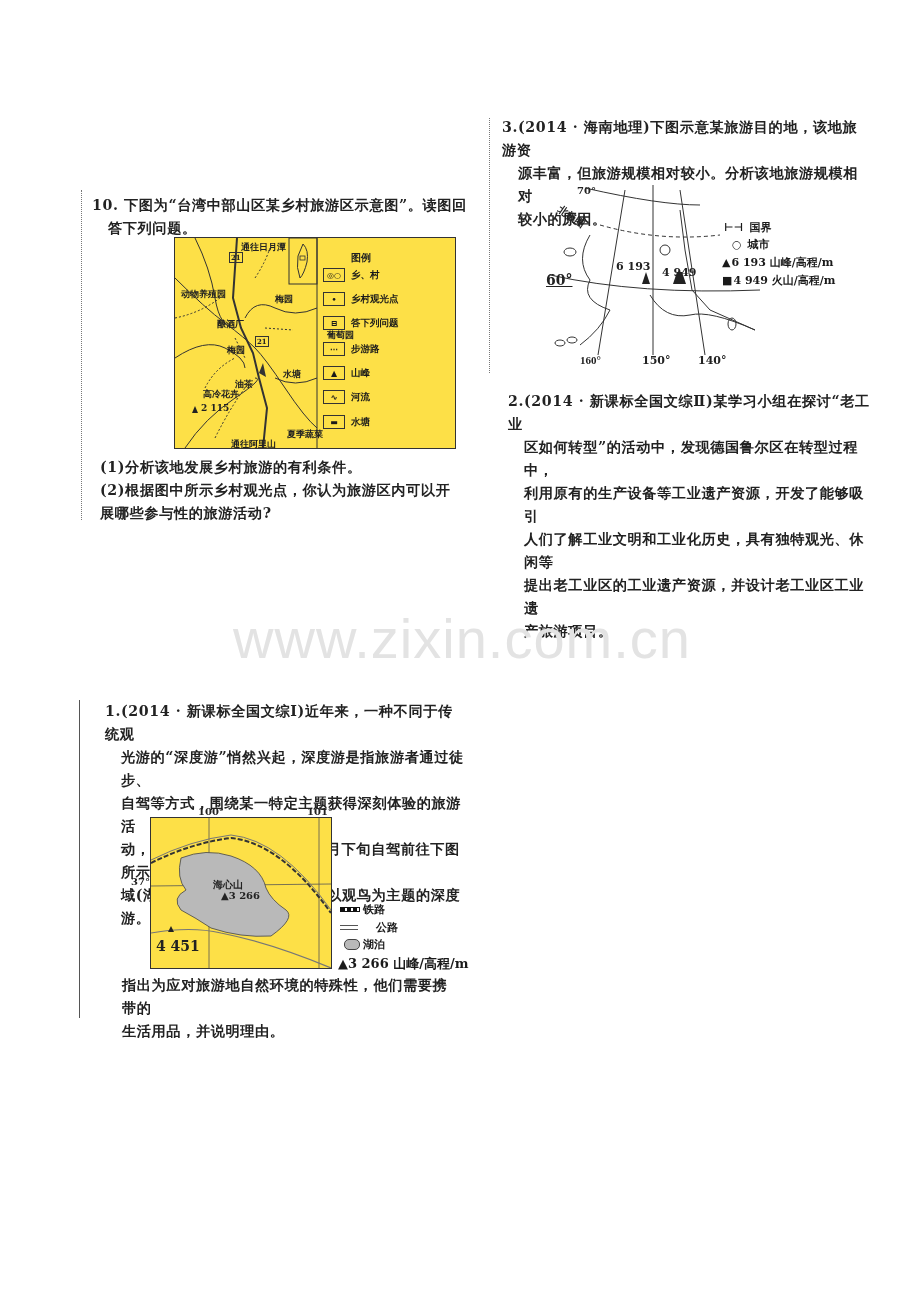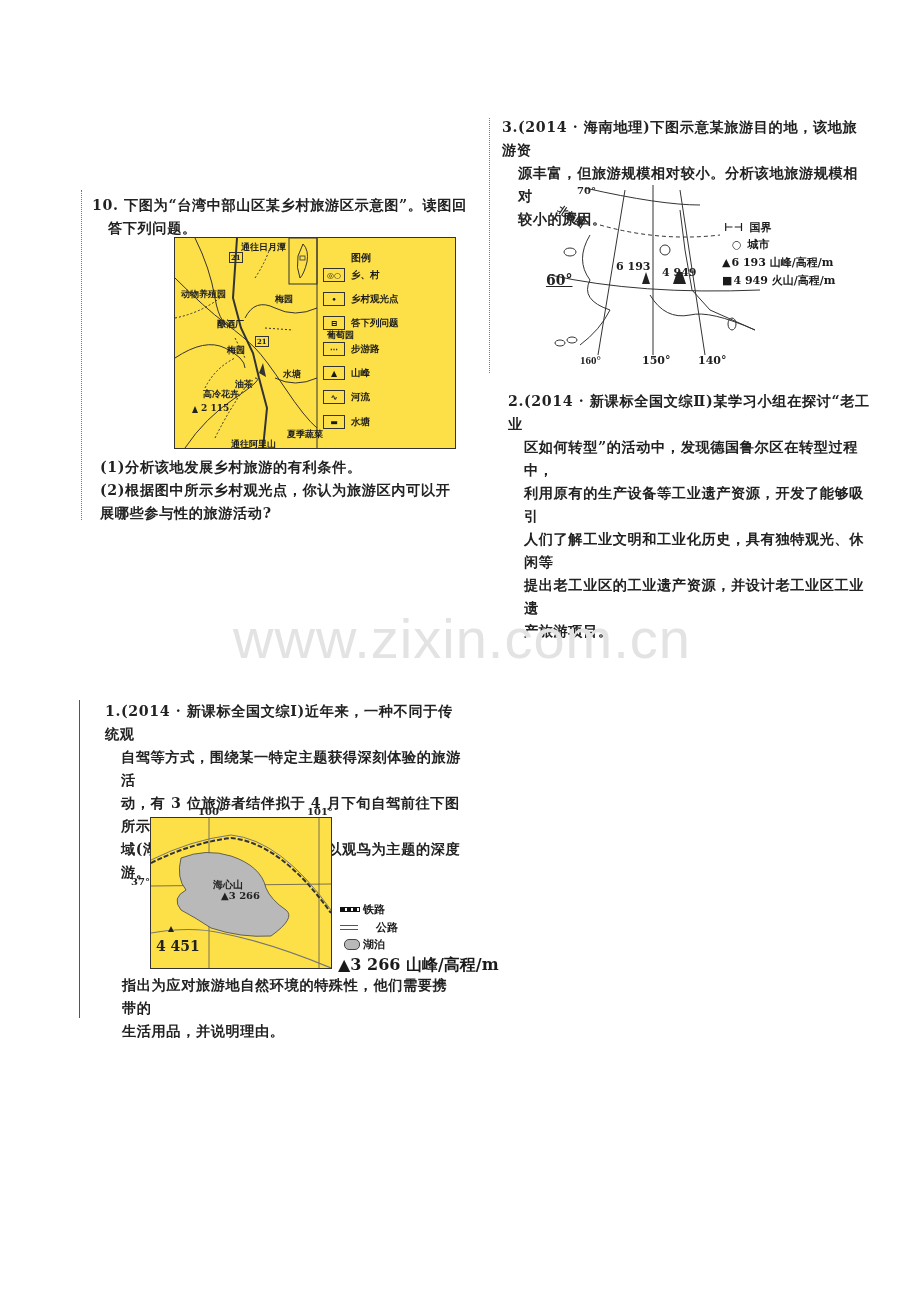--- a/index.html
+++ b/index.html
@@ -167,20 +167,21 @@
   <p class="indent">利用原有的生产设备等工业遗产资源，开发了能够吸引</p>
   <p class="indent">人们了解工业文明和工业化历史，具有独特观光、休闲等</p>
   <p class="indent">提出老工业区的工业遗产资源，并设计老工业区工业遗</p>
   <p class="indent">产旅游项目。</p>
 </div>
 
 <div class="watermark">www.zixin.com.cn</div>
 
 <div class="scan qtext" style="left:105px;top:700px;width:360px;">
   <p>1.(2014 · 新课标全国文综Ⅰ)近年来，一种不同于传统观</p>
+  <p class="indent">光游的“深度游”悄然兴起，深度游是指旅游者通过徒步、</p>
   <p class="indent">自驾等方式，围绕某一特定主题获得深刻体验的旅游活</p>
   <p class="indent">动，有 3 位旅游者结伴拟于 4 月下旬自驾前往下图所示区</p>
   <p class="indent">域(湖面高程 3 196 米)，进行以观鸟为主题的深度游。</p>
 </div>
 
 <div class="map" style="left:150px;top:817px;width:180px;height:150px;">
   <svg width="180" height="150" style="position:absolute;left:0;top:0;">
     <line x1="58" y1="0" x2="58" y2="150" stroke="#555" stroke-width="0.8"></line>
     <line x1="168" y1="0" x2="168" y2="150" stroke="#555" stroke-width="0.8"></line>
     <line x1="0" y1="68" x2="180" y2="66" stroke="#555" stroke-width="0.8"></line>
@@ -203,20 +204,20 @@
   <span>铁路</span>
 </div>
 <div class="legend-item" style="left:340px;top:920px;font-size:11px;gap:18px;">
   <span style="display:inline-block;width:18px;height:3px;border-top:1px solid #555;border-bottom:1px solid #555;"></span>
   <span>公路</span>
 </div>
 <div class="legend-item" style="left:344px;top:937px;font-size:11px;gap:3px;">
   <span style="display:inline-block;width:14px;height:9px;background:#b9b9b9;border:1px solid #444;border-radius:5px;"></span>
   <span>湖泊</span>
 </div>
-<div class="legend-item" style="left:338px;top:955px;font-size:16px;align-items:center;">
+<div class="legend-item" style="left:338px;top:955px;font-size:13px;align-items:center;">
   <span>▲3 266 山峰/高程/m</span>
 </div>
 
 <div class="scan qtext" style="left:122px;top:974px;width:340px;">
   <p>指出为应对旅游地自然环境的特殊性，他们需要携带的</p>
   <p>生活用品，并说明理由。</p>
 </div>
 
 </body></html>

